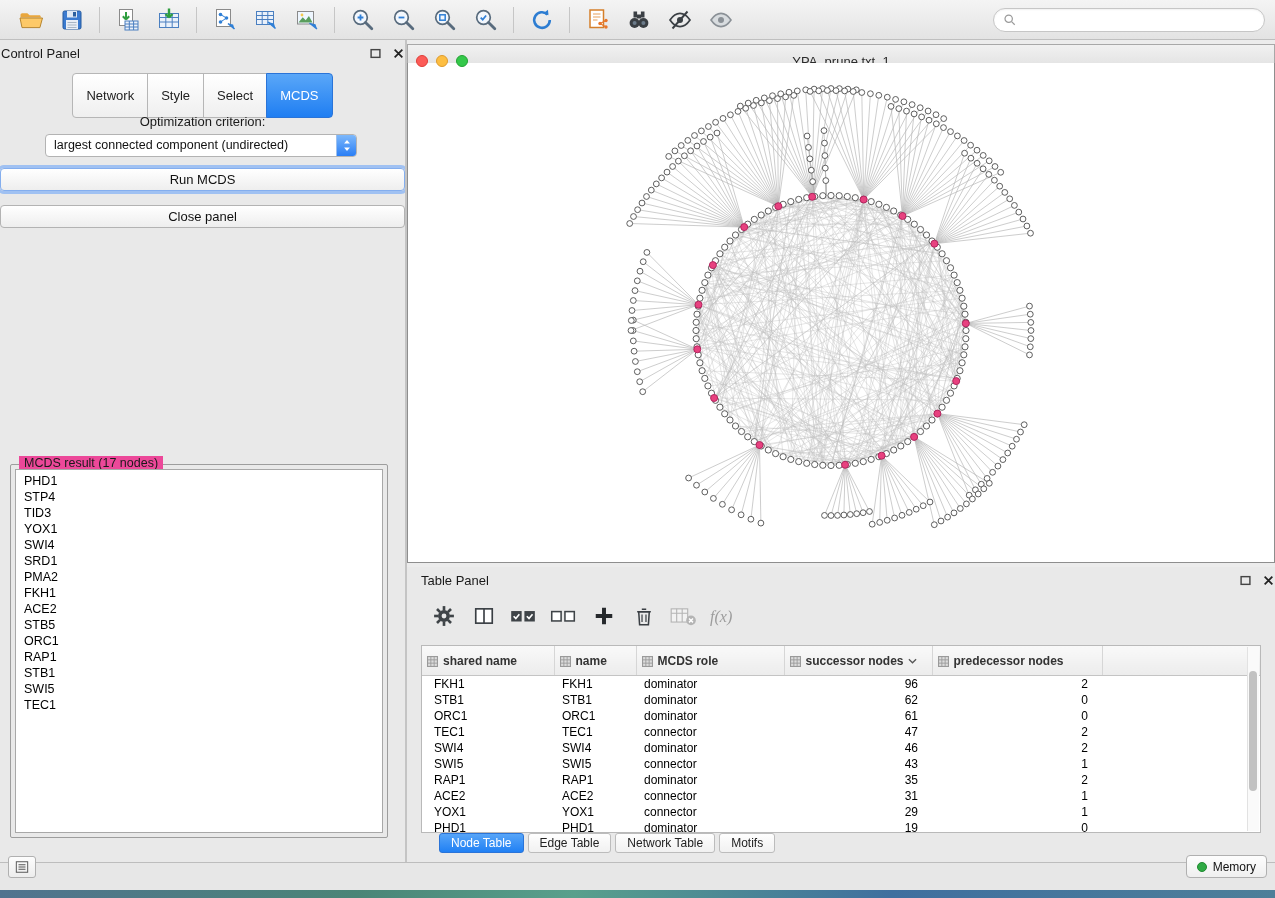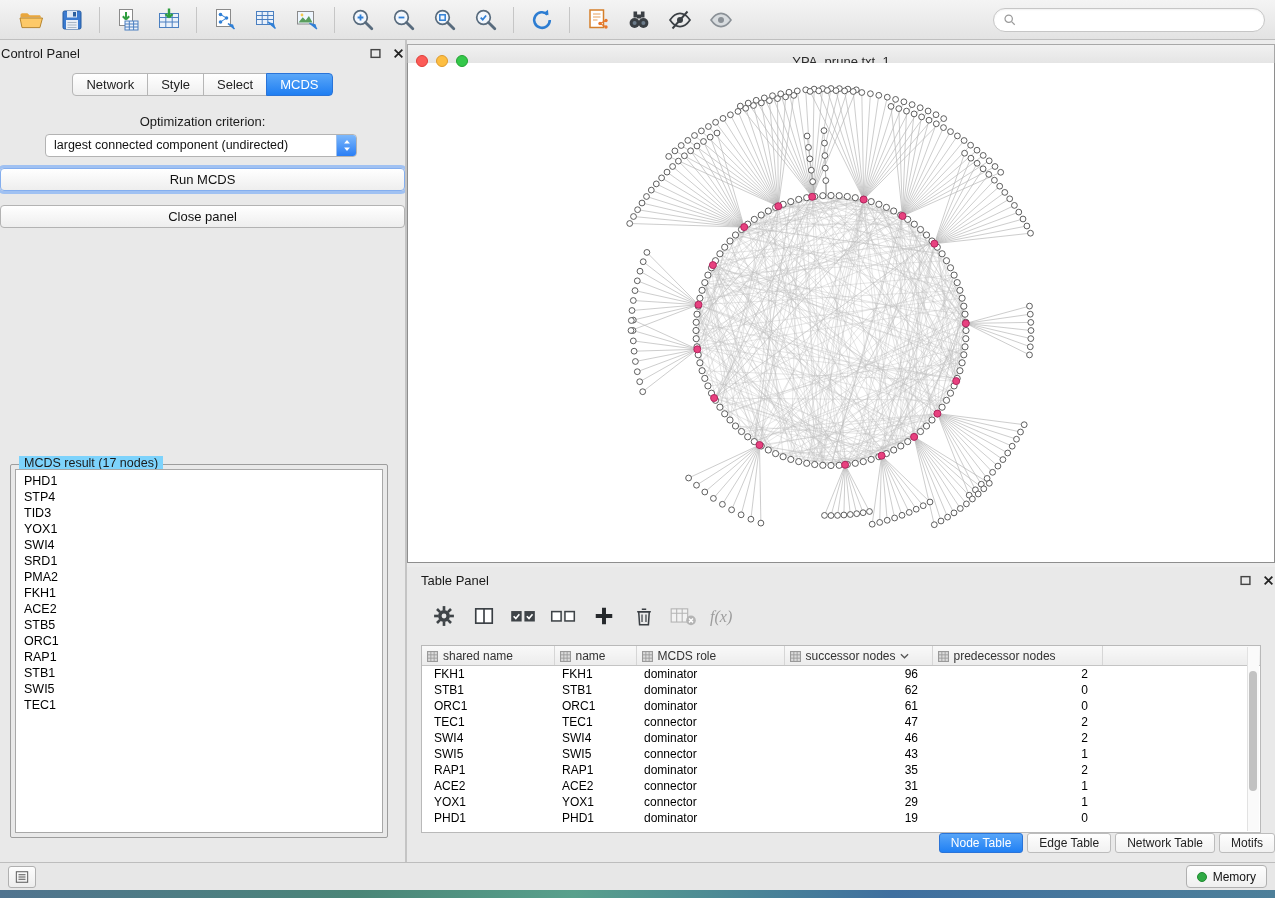--- a/index.html
+++ b/index.html
@@ -18,34 +18,34 @@
 
   .main{position:absolute;top:40px;left:0;right:0;bottom:36px;}
 
   
   .control-panel{position:absolute;left:0;top:0;width:405px;bottom:0;background:#e9e9e9;}
   .panel-titlebar{height:26px;display:flex;align-items:center;padding:0 1px;font-size:13px;color:#1a1a1a;}
   .win-btns{margin-left:auto;display:flex;gap:11px;align-items:center;}
   .win-btn{width:12px;height:12px;display:flex;align-items:center;justify-content:center;}
   .win-btn svg{width:11px;height:11px;display:block;}
   .cp-tabs{position:absolute;top:33px;left:0;right:0;display:flex;justify-content:center;}
-  .seg{font-size:13px;padding:3px 13px;background:linear-gradient(#ffffff,#efefef);border:1px solid #b6b6b6;margin-left:-1px;color:#222;}
+  .seg{font-size:13px;padding:14px 13px;background:linear-gradient(#ffffff,#efefef);border:1px solid #b6b6b6;margin-left:-1px;color:#222;}
   .seg:first-child{border-radius:4px 0 0 4px;margin-left:0;}
   .seg:last-child{border-radius:0 4px 4px 0;}
   .seg-active{background:linear-gradient(#5aa7f8,#1f7ef2);color:#fff;border-color:#2a74d8;}
   .opt-label{position:absolute;top:74px;left:0;right:0;text-align:center;font-size:13px;color:#1a1a1a;}
   .dropdown{position:absolute;top:94px;left:45px;width:312px;height:23px;background:#fff;border:1px solid #b3b3b3;border-radius:4px;display:flex;align-items:stretch;box-sizing:border-box;overflow:hidden;}
   .dropdown-text{flex:1;font-size:12.5px;line-height:21px;padding:0 8px;white-space:nowrap;overflow:hidden;color:#111;}
   .dropdown-cap{width:19px;background:linear-gradient(#7db8fb,#2a7ef5);display:flex;align-items:center;justify-content:center;border-left:1px solid #9cc0ef;}
   .dropdown-cap svg{width:8px;height:13px;display:block;}
   .cp-buttons{position:absolute;top:128px;left:0;right:0;display:flex;justify-content:center;gap:14px;flex-direction:column;}
   .mac-btn{height:23px;padding:0 14px;font-size:13px;background:linear-gradient(#ffffff,#eeeeee);border:1px solid #b3b3b3;border-radius:4px;color:#111;font-family:"Liberation Sans",sans-serif;}
   .mac-btn.focused{box-shadow:0 0 0 3px rgba(100,160,250,0.55);border-color:#84aeee;}
   .result-box{position:absolute;left:10px;top:424px;width:378px;height:374px;border:1px solid #9d9d9d;border-radius:2px;box-sizing:border-box;}
-  .result-legend{position:absolute;top:-9px;left:8px;background:#7dd3fc;padding:0 5px;font-size:12.5px;color:#1a1a1a;}
+  .result-legend{position:absolute;top:-9px;left:8px;background:#ec4899;padding:0 5px;font-size:12.5px;color:#1a1a1a;}
   .result-list{position:absolute;inset:4px;background:#fff;border:1px solid #a8a8a8;overflow:hidden;padding-top:3px;}
   .mcds-item{font-size:12.5px;line-height:16px;padding-left:8px;color:#000;}
 
   .divider{position:absolute;left:405px;width:2px;top:0;bottom:0;background:#c4c4c4;}
 
   
   .right{position:absolute;left:407px;right:0;top:0;bottom:0;}
 
   .net-window{position:absolute;top:4px;left:0;right:0;height:519px;}
   .net-titlebar{height:19px;background:linear-gradient(#f1f1f1,#dbdbdb);border:1px solid #a8a8a8;border-bottom:1px solid #b0b0b0;display:flex;align-items:center;padding:16px 8px;position:relative;box-sizing:border-box;}
@@ -55,36 +55,36 @@
   .net-canvas-wrap{position:absolute;top:19px;left:0;right:0;bottom:0;background:#fff;border:1px solid #8e8e8e;border-top:none;box-sizing:border-box;}
   svg.net{width:100%;height:100%;display:block;}
 
   
   .table-panel{position:absolute;top:527px;left:0;right:0;bottom:0;background:#e9e9e9;}
   .tp-toolbar{position:absolute;top:26px;left:0;right:13px;height:46px;display:flex;align-items:center;padding-left:18px;gap:3px;}
   .tt-btn{width:37px;height:36px;display:flex;align-items:center;justify-content:center;}
   .tt-btn .ic svg{height:22px;display:block;}
   .table-wrap{position:absolute;top:78px;left:14px;right:14px;height:188px;background:#fff;border:1px solid #b9b9b9;box-sizing:border-box;overflow:hidden;}
   table.node-table{border-collapse:collapse;table-layout:fixed;width:100%;}
-  .node-table thead th{height:19px;background:linear-gradient(#f9f9f9,#ececec);border-bottom:1px solid #c4c4c4;border-right:1px solid #d6d6d6;font-weight:normal;font-size:12px;color:#333;text-align:left;padding:0 5px;white-space:nowrap;overflow:hidden;}
+  .node-table thead th{height:29px;background:linear-gradient(#f9f9f9,#ececec);border-bottom:1px solid #c4c4c4;border-right:1px solid #d6d6d6;font-weight:bold;font-size:12px;color:#333;text-align:left;padding:0 5px;white-space:nowrap;overflow:hidden;}
   .node-table thead th.filler{border-right:none;}
   .hgrid svg{width:11px;height:11px;vertical-align:-2px;}
   .hlabel{margin-left:5px;margin-right:4px;}
   .hcaret svg{width:9px;height:6px;vertical-align:1px;}
   .node-table tbody td{height:16px;font-size:12px;padding:0 8px;color:#000;white-space:nowrap;overflow:hidden;}
   .node-table tbody td:first-child{padding-left:12px;}
   .node-table td.num{text-align:right;padding-right:14px;}
   .vscroll{position:absolute;top:1px;right:1px;width:11px;bottom:1px;background:#fafafa;border-left:1px solid #e2e2e2;}
   .vthumb{position:absolute;left:1px;width:8px;top:24px;height:120px;background:#c2c2c2;border-radius:4px;}
-  .tp-tabs{position:absolute;bottom:9px;left:0;right:0;display:flex;justify-content:flex-end;gap:4px;}
+  .tp-tabs{position:absolute;bottom:9px;left:0;right:12px;display:flex;justify-content:flex-start;gap:4px;padding-left:32px;}
   .btab{font-size:12px;height:18px;line-height:18px;padding:0 11px;background:linear-gradient(#fefefe,#f1f1f1);border:1px solid #bcbcbc;border-radius:3px;color:#222;}
   .btab-active{background:linear-gradient(#57a5f8,#2080f4);border-color:#2a74d8;color:#fff;}
 
   
-  .statusbar{position:absolute;left:0;right:0;bottom:8px;height:28px;background:#e7e7e7;border-top:1px solid #bdbdbd;display:flex;align-items:center;padding:12px 8px;box-sizing:border-box;}
+  .statusbar{position:absolute;left:0;right:0;bottom:8px;height:28px;background:#e7e7e7;border-top:1px solid #bdbdbd;display:flex;align-items:flex-end;padding:12px 8px;box-sizing:border-box;}
   .sb-left-btn{width:26px;height:20px;border:1px solid #b0b0b0;border-radius:3px;background:linear-gradient(#fdfdfd,#ededed);display:flex;align-items:center;justify-content:center;}
   .sb-left-btn svg{width:14px;height:14px;}
   .memory-btn{margin-left:auto;height:21px;border:1px solid #b0b0b0;border-radius:4px;background:linear-gradient(#fdfdfd,#efefef);display:flex;align-items:center;gap:6px;padding:0 10px;font-size:12px;color:#111;}
   .memory-dot{width:10px;height:10px;border-radius:50%;background:#2faa44;border:1px solid #1f8a31;box-sizing:border-box;}
   .desktop-strip{position:absolute;left:0;right:0;bottom:0;height:8px;background:linear-gradient(90deg,#50738f 0%,#4a8577 28%,#58a08c 45%,#3f6f9f 70%,#4d7f99 100%);}
 </style>
 </head>
 <body>
 
 <div class="app">

